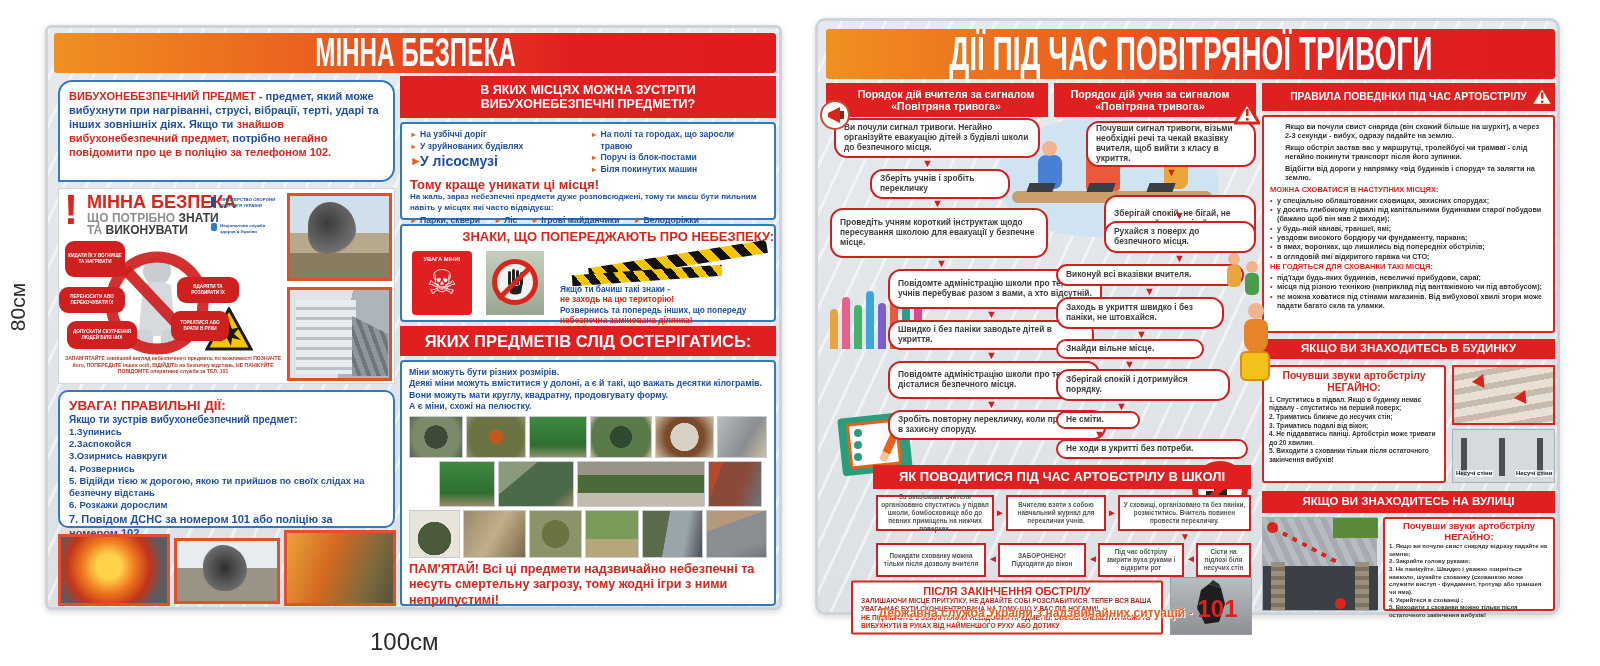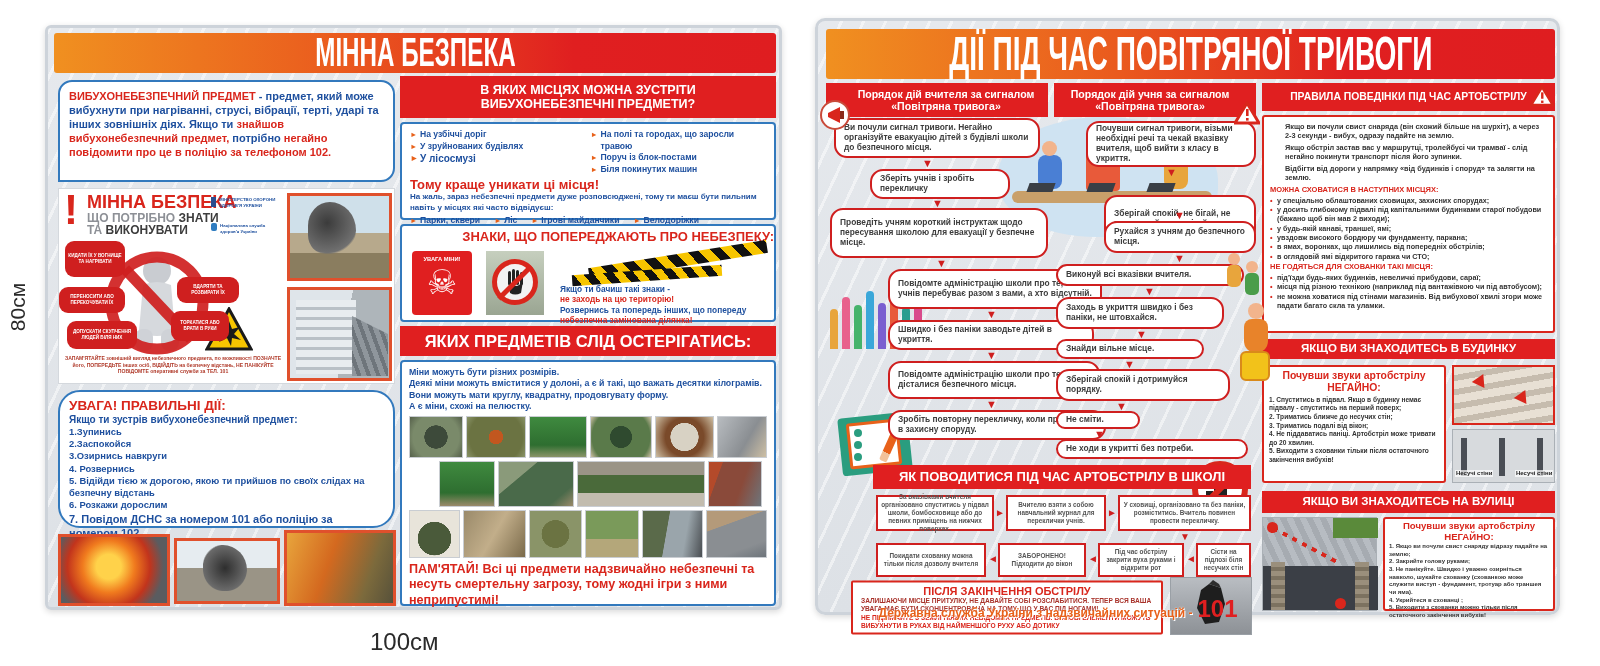--- a/index.html
+++ b/index.html
@@ -6,21 +6,21 @@
   body{width:1600px;height:666px;background:#fff;position:relative;overflow:hidden;
        font-family:"Liberation Sans","DejaVu Sans",sans-serif;-webkit-font-smoothing:antialiased}
   *{box-sizing:border-box}
   .abs{position:absolute}
   .poster{position:absolute;border:3px solid #cdd3da;border-radius:6px;
     background:repeating-linear-gradient(115deg,rgba(255,255,255,.5) 0 3px,rgba(0,0,0,0) 3px 20px),linear-gradient(#e6e9ed,#dde1e6);
     box-shadow:0 2px 6px rgba(0,0,0,.15)}
   .hdr{position:absolute;background:linear-gradient(90deg,#f09020 0%,#ea5a1e 40%,#e01f20 72%,#df1d20 100%);
     display:flex;align-items:center;justify-content:center;border-radius:3px}
   .cond{display:inline-block;font-weight:bold;color:#fff;white-space:nowrap;transform:scale(.78,1.32)}
-  .bluebox{position:absolute;background:#fff;border:2px solid #3279bd;border-radius:22px}
+  .bluebox{position:absolute;background:#fff;border:2px solid #3279bd;border-radius:10px}
   .redbar{position:absolute;background:#e01f20;color:#fff;font-weight:bold;display:flex;align-items:center;justify-content:center;text-align:center;line-height:1.15}
   .red{color:#d9261c}.blue{color:#1d4f9e}
   .pi{position:relative;padding-left:10px;font-weight:bold;color:#1d4f9e;line-height:1.35}
   .pi::before{content:"►";position:absolute;left:0;top:1px;color:#e8611a;font-size:.85em}
   .bub{position:absolute;background:#fff;border:2px solid #cf1f1f;border-radius:13px;font-weight:bold;color:#3c3c3c;
     display:flex;align-items:center;padding:2px 8px;line-height:1.18;font-size:8.4px;z-index:3}
   .dn{position:absolute;color:#cf1f1f;font-weight:bold;z-index:3;font-size:11px;line-height:1}
   .fb{position:absolute;background:#fff;border:2px solid #cf1f1f;font-size:6.4px;font-weight:bold;color:#555;
     display:flex;align-items:center;justify-content:center;text-align:center;padding:2px 3px;line-height:1.25}
   .fa{position:absolute;color:#cf1f1f;font-size:10px;font-weight:bold;line-height:1}
@@ -116,21 +116,21 @@
   </div>
   <div class="photo" style="left:236px;top:502px;width:112px;height:76px;background:linear-gradient(110deg,#e8a53c,#d4691f 40%,#7c6a3c 75%,#57513a)"></div>
 
   <div class="redbar" style="left:352px;top:48px;width:376px;height:42px;font-size:12.5px;padding:0 22px">В ЯКИХ МІСЦЯХ МОЖНА ЗУСТРІТИ ВИБУХОНЕБЕЗПЕЧНІ ПРЕДМЕТИ?</div>
 
   <div class="bluebox" style="left:352px;top:94px;width:376px;height:98px;border-radius:4px;padding:5px 8px">
     <div style="display:flex">
       <div style="width:185px">
         <div class="pi" style="font-size:8.6px">На узбіччі доріг</div>
         <div class="pi" style="font-size:8.6px">У зруйнованих будівлях</div>
-        <div class="pi" style="font-size:10px">У лісосмузі</div>
+        <div class="pi" style="font-size:14px">У лісосмузі</div>
       </div>
       <div style="width:180px">
         <div class="pi" style="font-size:8.6px">На полі та городах, що заросли травою</div>
         <div class="pi" style="font-size:8.6px">Поруч із блок-постами</div>
         <div class="pi" style="font-size:8.6px">Біля покинутих машин</div>
       </div>
     </div>
     <div class="red" style="font-size:13px;font-weight:bold;margin-top:2px">Тому краще уникати ці місця!</div>
     <div class="blue" style="font-size:8px;font-weight:bold;line-height:1.3">На жаль, зараз небезпечні предмети дуже розповсюджені, тому ти маєш бути пильним навіть у місцях які часто відвідуєш:</div>
     <div style="display:flex;gap:14px;margin-top:2px">
@@ -254,21 +254,21 @@
   <div class="bub" style="left:70px;top:299px;width:206px;height:30px">Швидко і без паніки заводьте дітей в укриття.</div>
   <span class="dn" style="left:168px;top:329px">▼</span>
   <div class="bub" style="left:70px;top:340px;width:212px;height:38px">Повідомте адміністрацію школи про те, що дісталися безпечного місця.</div>
   <span class="dn" style="left:168px;top:378px">▼</span>
   <div class="bub" style="left:70px;top:389px;width:218px;height:30px">Зробіть повторну перекличку, коли прибудете в захисну споруду.</div>
 
   <div class="bub" style="left:268px;top:100px;width:170px;height:46px">Почувши сигнал тривоги, візьми необхідні речі та чекай вказівку вчителя, щоб вийти з класу в укриття.</div>
   <span class="dn" style="left:348px;top:146px">▼</span>
   <div class="bub" style="left:286px;top:174px;width:152px;height:47px">Зберігай спокій, не бігай, не розмовляй, не панікуй.</div>
   <span class="dn" style="left:356px;top:189px">▼</span>
-  <div class="bub" style="left:286px;top:200px;width:152px;height:32px">Рухайся з учням до безпечного місця.</div>
+  <div class="bub" style="left:286px;top:200px;width:152px;height:32px">Рухайся з поверх до безпечного місця.</div>
   <span class="dn" style="left:356px;top:232px">▼</span>
   <div class="bub" style="left:238px;top:243px;width:188px;height:22px">Виконуй всі вказівки вчителя.</div>
   <span class="dn" style="left:326px;top:265px">▼</span>
   <div class="bub" style="left:238px;top:276px;width:168px;height:32px">Заходь в укриття швидко і без паніки, не штовхайся.</div>
   <span class="dn" style="left:318px;top:308px">▼</span>
   <div class="bub" style="left:238px;top:318px;width:148px;height:20px">Знайди вільне місце.</div>
   <span class="dn" style="left:306px;top:338px">▼</span>
   <div class="bub" style="left:238px;top:348px;width:174px;height:32px">Зберігай спокій і дотримуйся порядку.</div>
   <span class="dn" style="left:298px;top:380px">▼</span>
   <div class="bub" style="left:238px;top:390px;width:84px;height:18px">Не сміти.</div>

